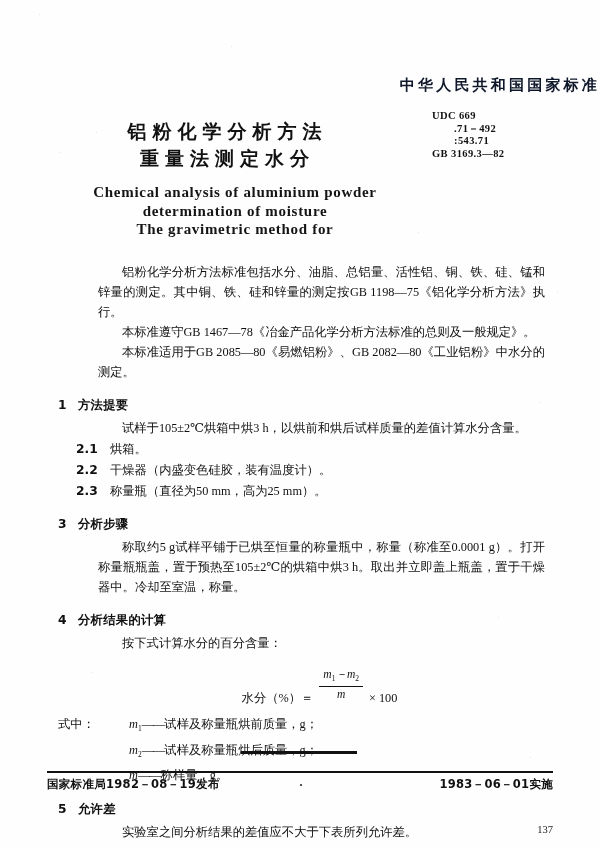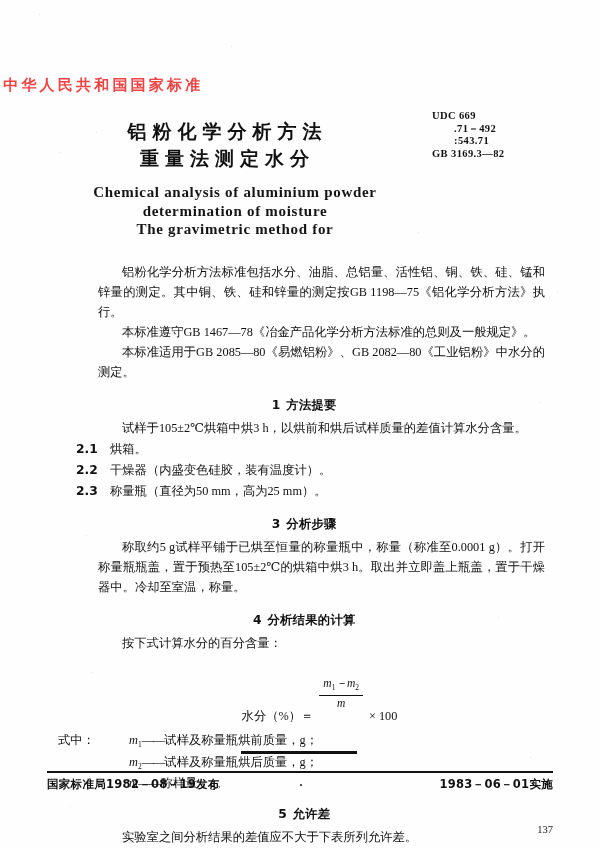--- a/index.html
+++ b/index.html
@@ -34,27 +34,27 @@
     position: absolute;
     background: #b8b8b8;
     width: 1px; height: 1px;
     border-radius: 50%;
   }
 
   
   .std-header {
     position: absolute;
     top: 76px; left: 0; right: 0;
-    text-align: left;
+    text-align: right;
     font-family: "DejaVu Sans", "Liberation Sans", sans-serif;
     font-size: 15px;
     font-weight: 700;
     letter-spacing: 3.2px;
     text-indent: 3.2px;
-    color: #ef4444;
+    color: #0f172a;
   }
 
   .title-block {
     position: absolute;
     top: 118px; left: 0;
     width: 430px;
     text-align: center;
   }
   .title-line {
     font-family: "DejaVu Sans", "Liberation Sans", sans-serif;
@@ -115,21 +115,20 @@
     margin-left: 40px;
   }
 
   .sec-head {
     font-family: "DejaVu Sans", "Liberation Sans", sans-serif;
     font-weight: 700;
     font-size: 12.3px;
     margin-top: 13px;
     margin-bottom: 3px;
     letter-spacing: .3px;
-    text-align: center;
   }
   .sec-head .num {
     display: inline-block;
     width: 20px;
   }
 
   .sub-item {
     margin-left: 18px;
     margin-top: 2px;
     font-size: 12.3px;
@@ -154,21 +153,21 @@
     align-items: flex-end;
     gap: 3px;
     position: relative;
     left: 18px;
   }
   .frac {
     display: inline-flex;
     flex-direction: column;
     text-align: center;
     vertical-align: middle;
-    margin: 16px 3px;
+    margin: 7px 3px;
     font-style: italic;
     font-family: "Liberation Serif", "DejaVu Serif", serif;
   }
   .frac .num-part {
     border-bottom: 1px solid #111;
     padding: 0 4px 1px 4px;
     font-size: 11.5px;
     line-height: 13px;
   }
   .frac .den-part {
@@ -179,21 +178,21 @@
   sub {
     font-size: 7.5px;
     font-style: normal;
   }
   .ital { font-style: italic; }
 
   
   .where-list { margin-top: 2px; }
   .where-row {
     font-size: 12.3px;
-    line-height: 16px;
+    line-height: 21px;
     white-space: nowrap;
   }
   .where-row .lead {
     display: inline-block;
     width: 46px;
   }
   .where-row .sym {
     display: inline-block;
     width: 34px;
     text-align: right;

